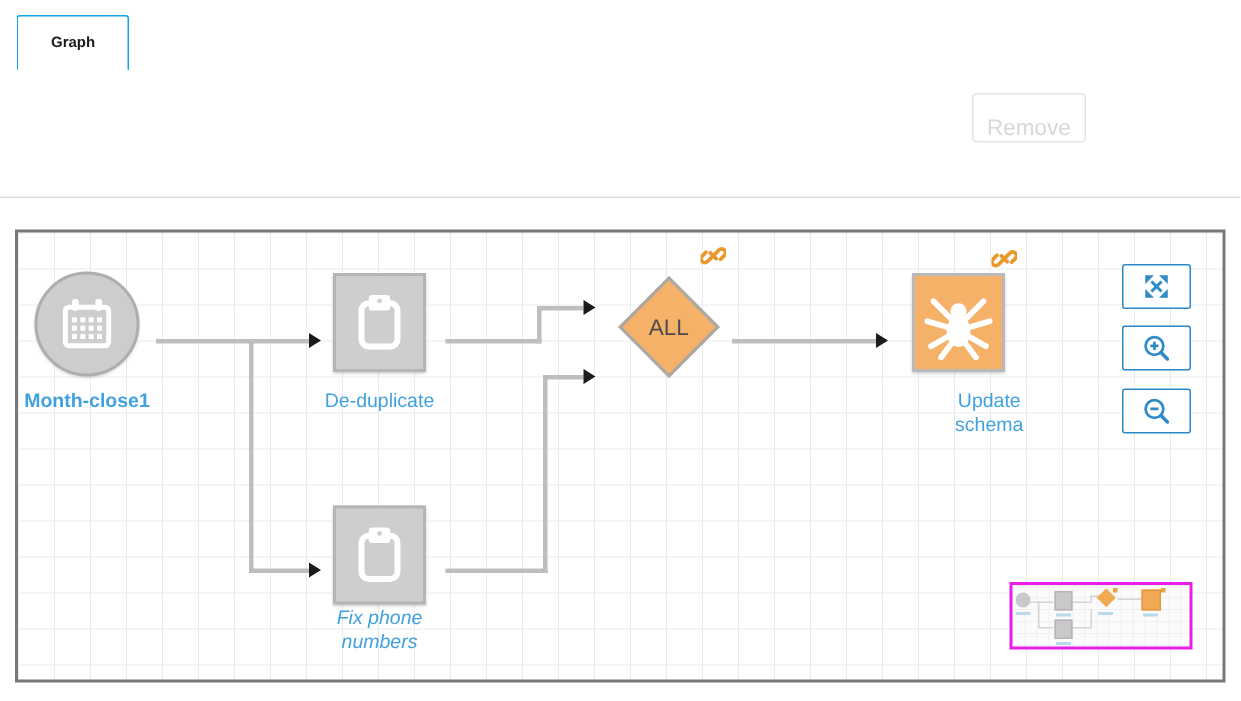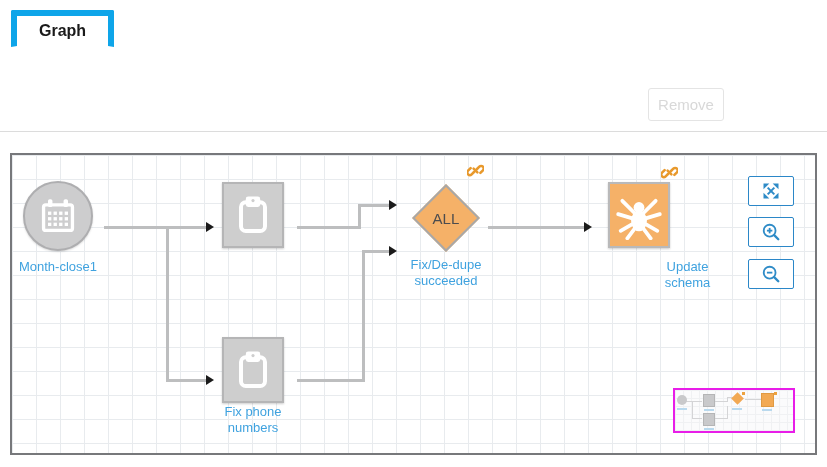--- a/index.html
+++ b/index.html
@@ -2,30 +2,30 @@
 <html><head>
 <meta charset="utf-8">
 <style>
   * { margin:0; padding:0; box-sizing:border-box; }
   body { font-family:"Liberation Sans", sans-serif; background:#fff; }
   .app { position:relative; width:827px; height:467px; background:#fff; overflow:hidden; }
 
   
   .tabbar { position:absolute; left:11px; top:10px; height:37px; display:flex; align-items:flex-start; gap:4px; }
   .tab { height:31px; margin-top:2px; padding:0 22px; display:flex; align-items:center;
-         background:#58595b; color:#fff; font-size:16px; font-weight:bold;
-         border:6px solid #0ea5e9; cursor:pointer; }
+         background:#58595b; color:#fff; font-size:10px; font-weight:bold;
+         border:1px solid #0ea5e9; cursor:pointer; }
   .tab.active { height:37px; margin-top:0; background:#fff; color:#1a1a1a;
                 border-bottom:1px solid #fff; border-radius:2px 2px 0 0; }
 
   
   .page-title { position:absolute; left:10px; top:84px; font-size:18px; font-weight:bold; color:#404042; }
-  .hdr-btn { position:absolute; top:88px; height:33px; background:#fff; border:1px solid #e4e4e4;
+  .hdr-btn { position:absolute; top:62px; height:33px; background:#fff; border:1px solid #e4e4e4;
              border-radius:3px; color:#d8d8d8; font-size:15px; font-family:"Liberation Sans",sans-serif;
-             display:flex; align-items:center; justify-content:center; gap:8px; }
+             display:flex; align-items:flex-end; justify-content:center; gap:8px; }
   .btn-remove { left:648px; width:76px; }
   .btn-action { left:735px; width:79px; }
   .caret { font-size:10px; color:#d8d8d8; }
   .rule { position:absolute; left:0; top:131px; width:827px; height:0; border-top:1px solid #dcdcdc; }
 
   
   .canvas { position:absolute; left:10px; top:153px; width:807px; height:302px;
             border:2px solid #77787b; background:#fff;
             background-image:linear-gradient(to right,#e8ebee 1px,transparent 1px),
                              linear-gradient(to bottom,#e8ebee 1px,transparent 1px);
@@ -125,50 +125,50 @@
             <rect x="14" y="19" width="3" height="3"></rect>
             <rect x="19" y="19" width="3" height="3"></rect>
             <rect x="24" y="19" width="3" height="3"></rect>
           <rect x="9" y="24" width="3" height="3"></rect>
             <rect x="14" y="24" width="3" height="3"></rect>
             <rect x="19" y="24" width="3" height="3"></rect>
             <rect x="24" y="24" width="3" height="3"></rect>
         </g>
       </svg>
     </div>
-    <div class="node-label" style="left:-4px;top:104px;width:100px;">Month-close1</div>
+    <div class="node-label" style="left:-4px;top:104px;width:100px;font-weight:bold;">Month-close1</div>
 
     <div class="sq-node sq-dedup">
       <svg width="48" height="48" viewBox="0 0 60 60">
         <rect x="15" y="14" width="30" height="36" rx="6" fill="none" stroke="#fff" stroke-width="5"></rect>
         <rect x="21" y="7" width="18" height="13" rx="3" fill="#fff"></rect>
         <circle cx="30" cy="12" r="2" fill="#cecece"></circle>
       </svg>
     </div>
+    <div class="node-label" style="left:191px;top:104px;width:100px;">De-duplicate</div>
 
     <div class="sq-node sq-fixphone">
       <svg width="48" height="48" viewBox="0 0 60 60">
         <rect x="15" y="14" width="30" height="36" rx="6" fill="none" stroke="#fff" stroke-width="5"></rect>
         <rect x="21" y="7" width="18" height="13" rx="3" fill="#fff"></rect>
         <circle cx="30" cy="12" r="2" fill="#cecece"></circle>
       </svg>
     </div>
-    <div class="node-label" style="left:191px;top:249px;width:100px;">Fix phone numbers</div>
+    <div class="node-label" style="left:191px;top:249px;width:100px;font-style:italic;">Fix phone numbers</div>
 
     <div class="diamond">
       <span>ALL</span>
     </div>
     <svg class="badge" style="left:455px;top:7px;" viewBox="0 0 16 16">
       <g stroke="#e8992c" stroke-width="2.4" fill="none" stroke-linecap="round">
         <path d="M9.2,6.8 L11.6,4.4 A2.4,2.4 0 0 1 15,7.8 L12.6,10.2"></path>
         <path d="M6.8,9.2 L4.4,11.6 A2.4,2.4 0 0 1 1,8.2 L3.4,5.8"></path>
         <path d="M6.2,6.2 L9.8,9.8"></path>
       </g>
     </svg>
-    <div class="node-label" style="left:374px;top:102px;width:120px;">Fix/De-dupe succeeded</div>
 
     <div class="sq-node sq-spider">
       <svg width="50" height="50" viewBox="0 0 60 60">
         <g stroke="#fff" stroke-width="4.5" fill="none" stroke-linecap="round">
           <path d="M24,27 L10,13"></path>
             <path d="M22,34 L5,29"></path>
             <path d="M22,41 L8,49"></path>
             <path d="M25,46 L16,58"></path>
           <path d="M36,27 L50,13"></path>
             <path d="M38,34 L55,29"></path>
@@ -179,21 +179,21 @@
         <ellipse cx="30" cy="37" rx="9.5" ry="12.5" fill="#fff"></ellipse>
       </svg>
     </div>
     <svg class="badge" style="left:649px;top:9px;" viewBox="0 0 16 16">
       <g stroke="#e8992c" stroke-width="2.4" fill="none" stroke-linecap="round">
         <path d="M9.2,6.8 L11.6,4.4 A2.4,2.4 0 0 1 15,7.8 L12.6,10.2"></path>
         <path d="M6.8,9.2 L4.4,11.6 A2.4,2.4 0 0 1 1,8.2 L3.4,5.8"></path>
         <path d="M6.2,6.2 L9.8,9.8"></path>
       </g>
     </svg>
-    <div class="node-label" style="left:604px;top:104px;width:100px;padding-left:43px;">Update schema</div>
+    <div class="node-label" style="left:576px;top:104px;width:100px;padding-left:43px;">Update schema</div>
 
     <div class="ctl ctl-fit">
       <svg width="20" height="20" viewBox="0 0 24 24">
         <g stroke="#2e8bc7" stroke-width="2.4">
             <line x1="8" y1="8" x2="16" y2="16"></line>
             <line x1="16" y1="8" x2="8" y2="16"></line>
           </g>
         <g fill="#2e8bc7">
           <path d="M3,3 h7 l-7,7 z"></path>
             <path d="M21,3 v7 l-7,-7 z"></path>

